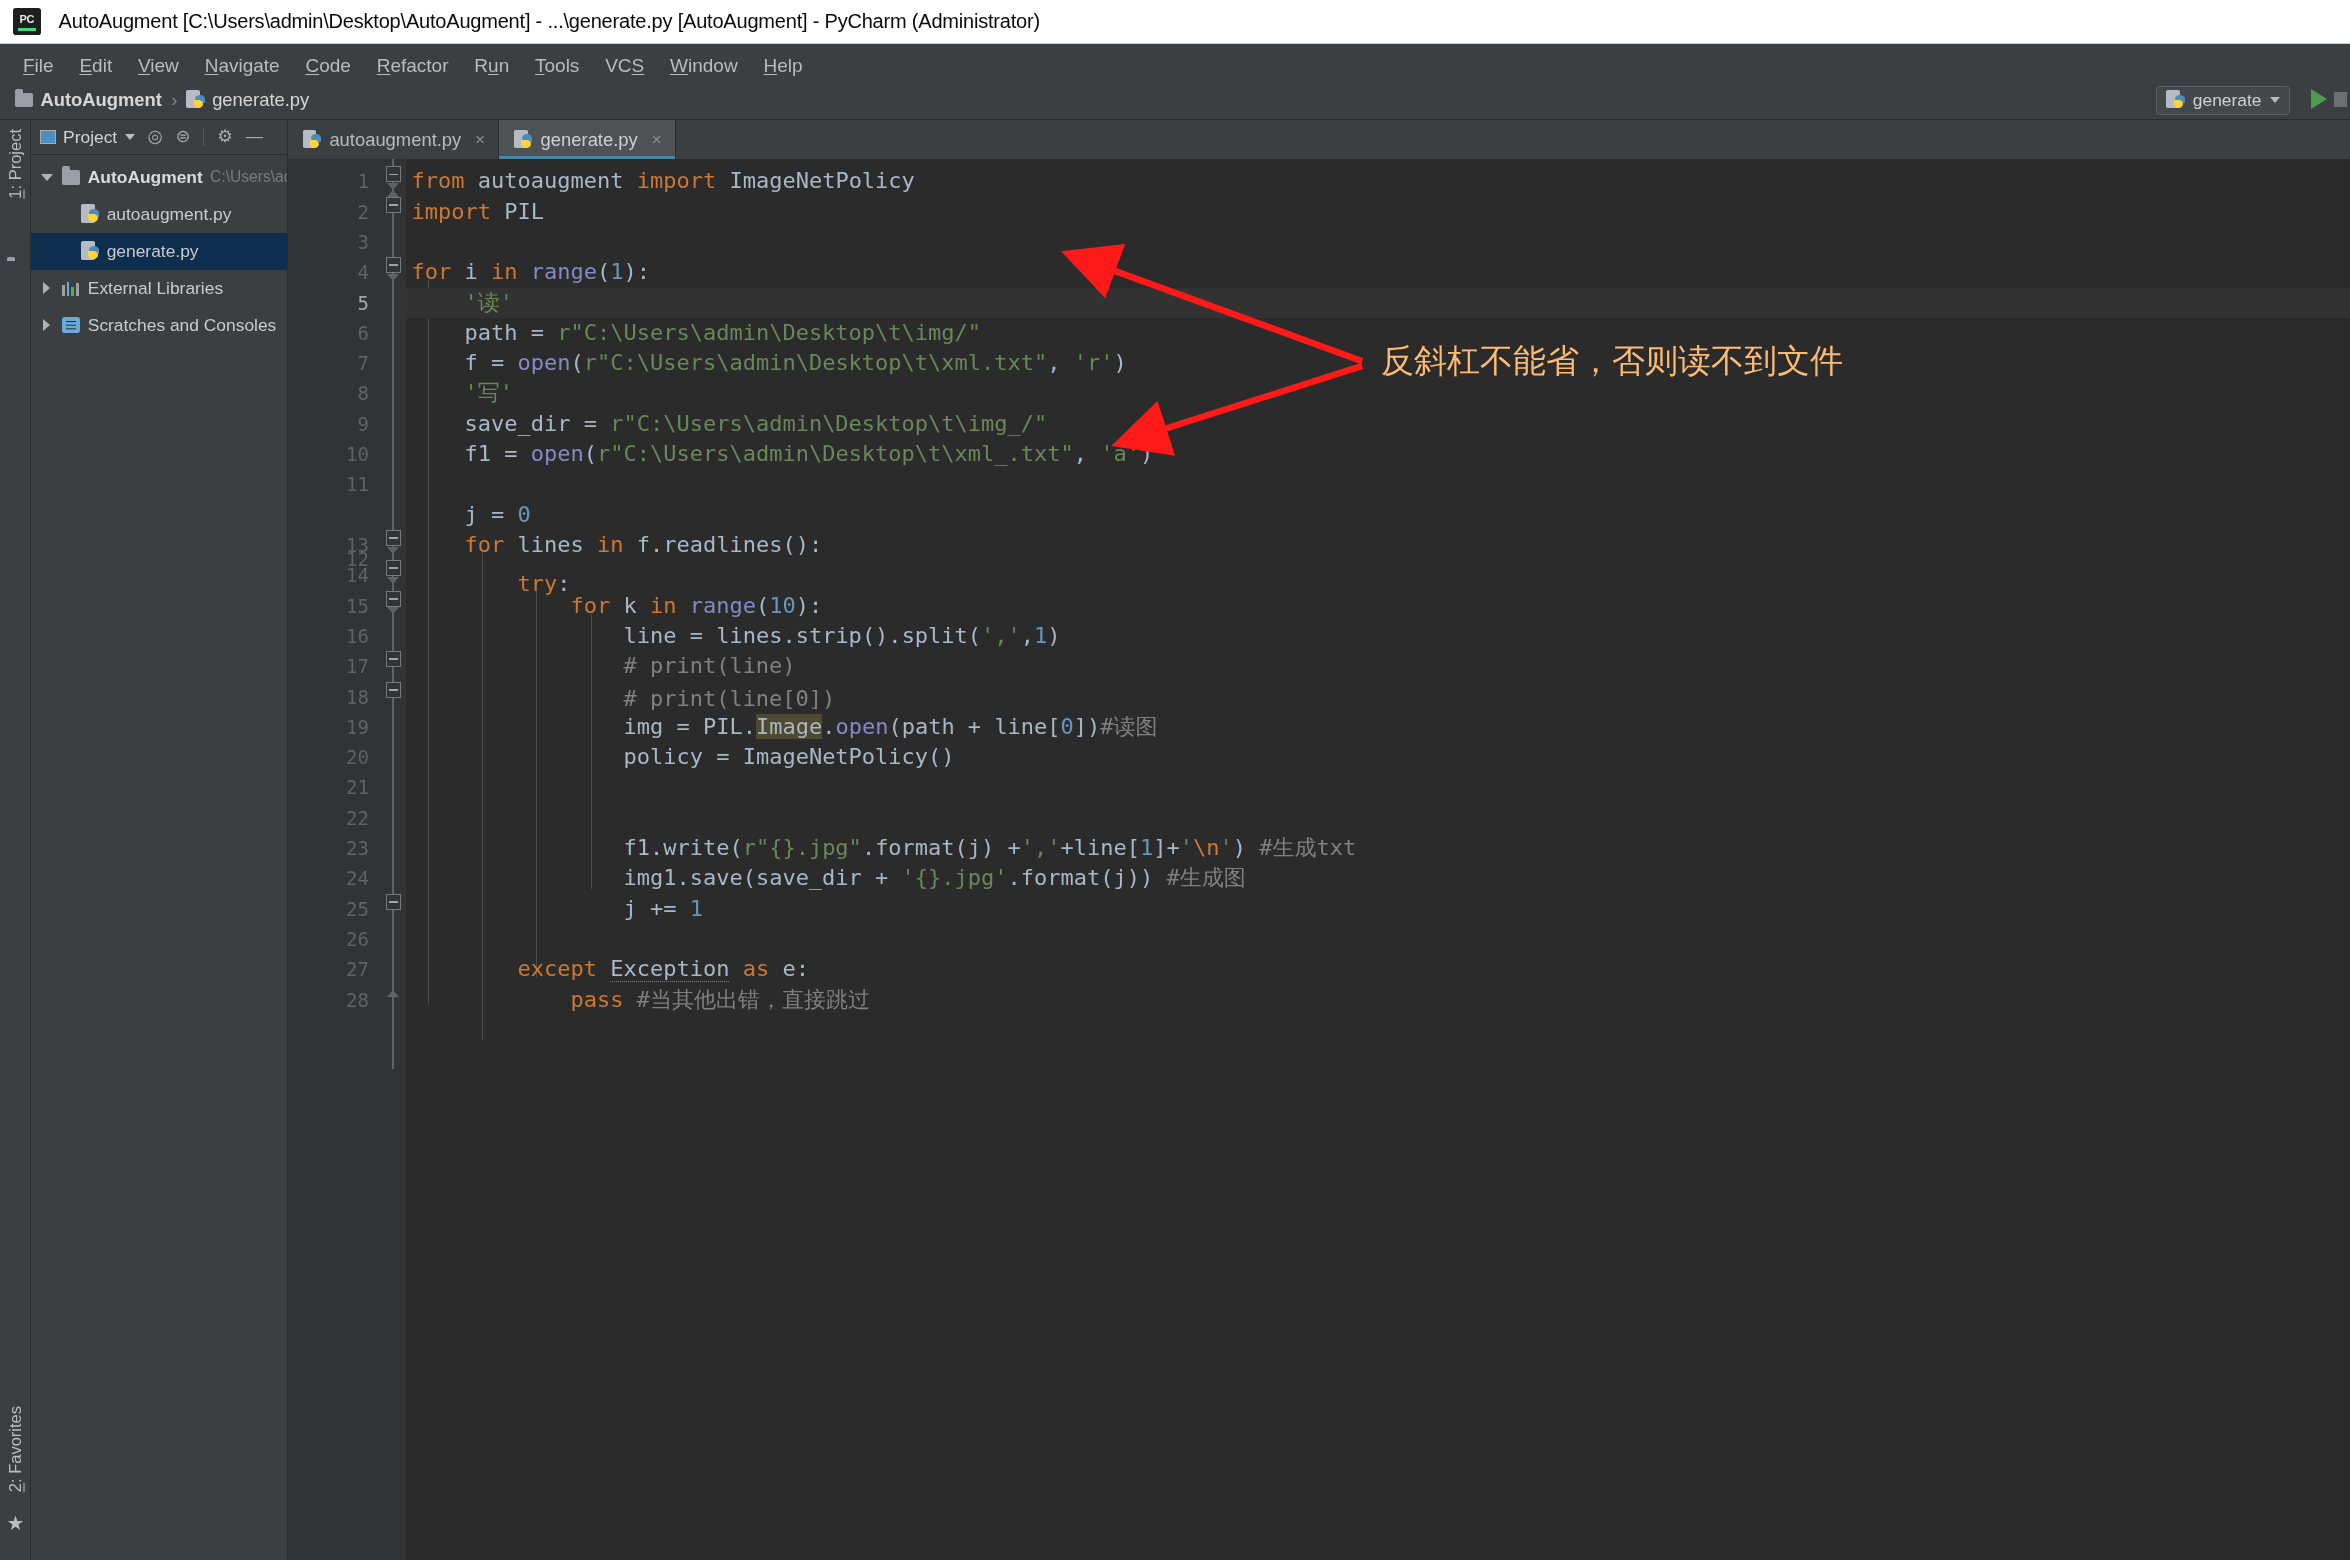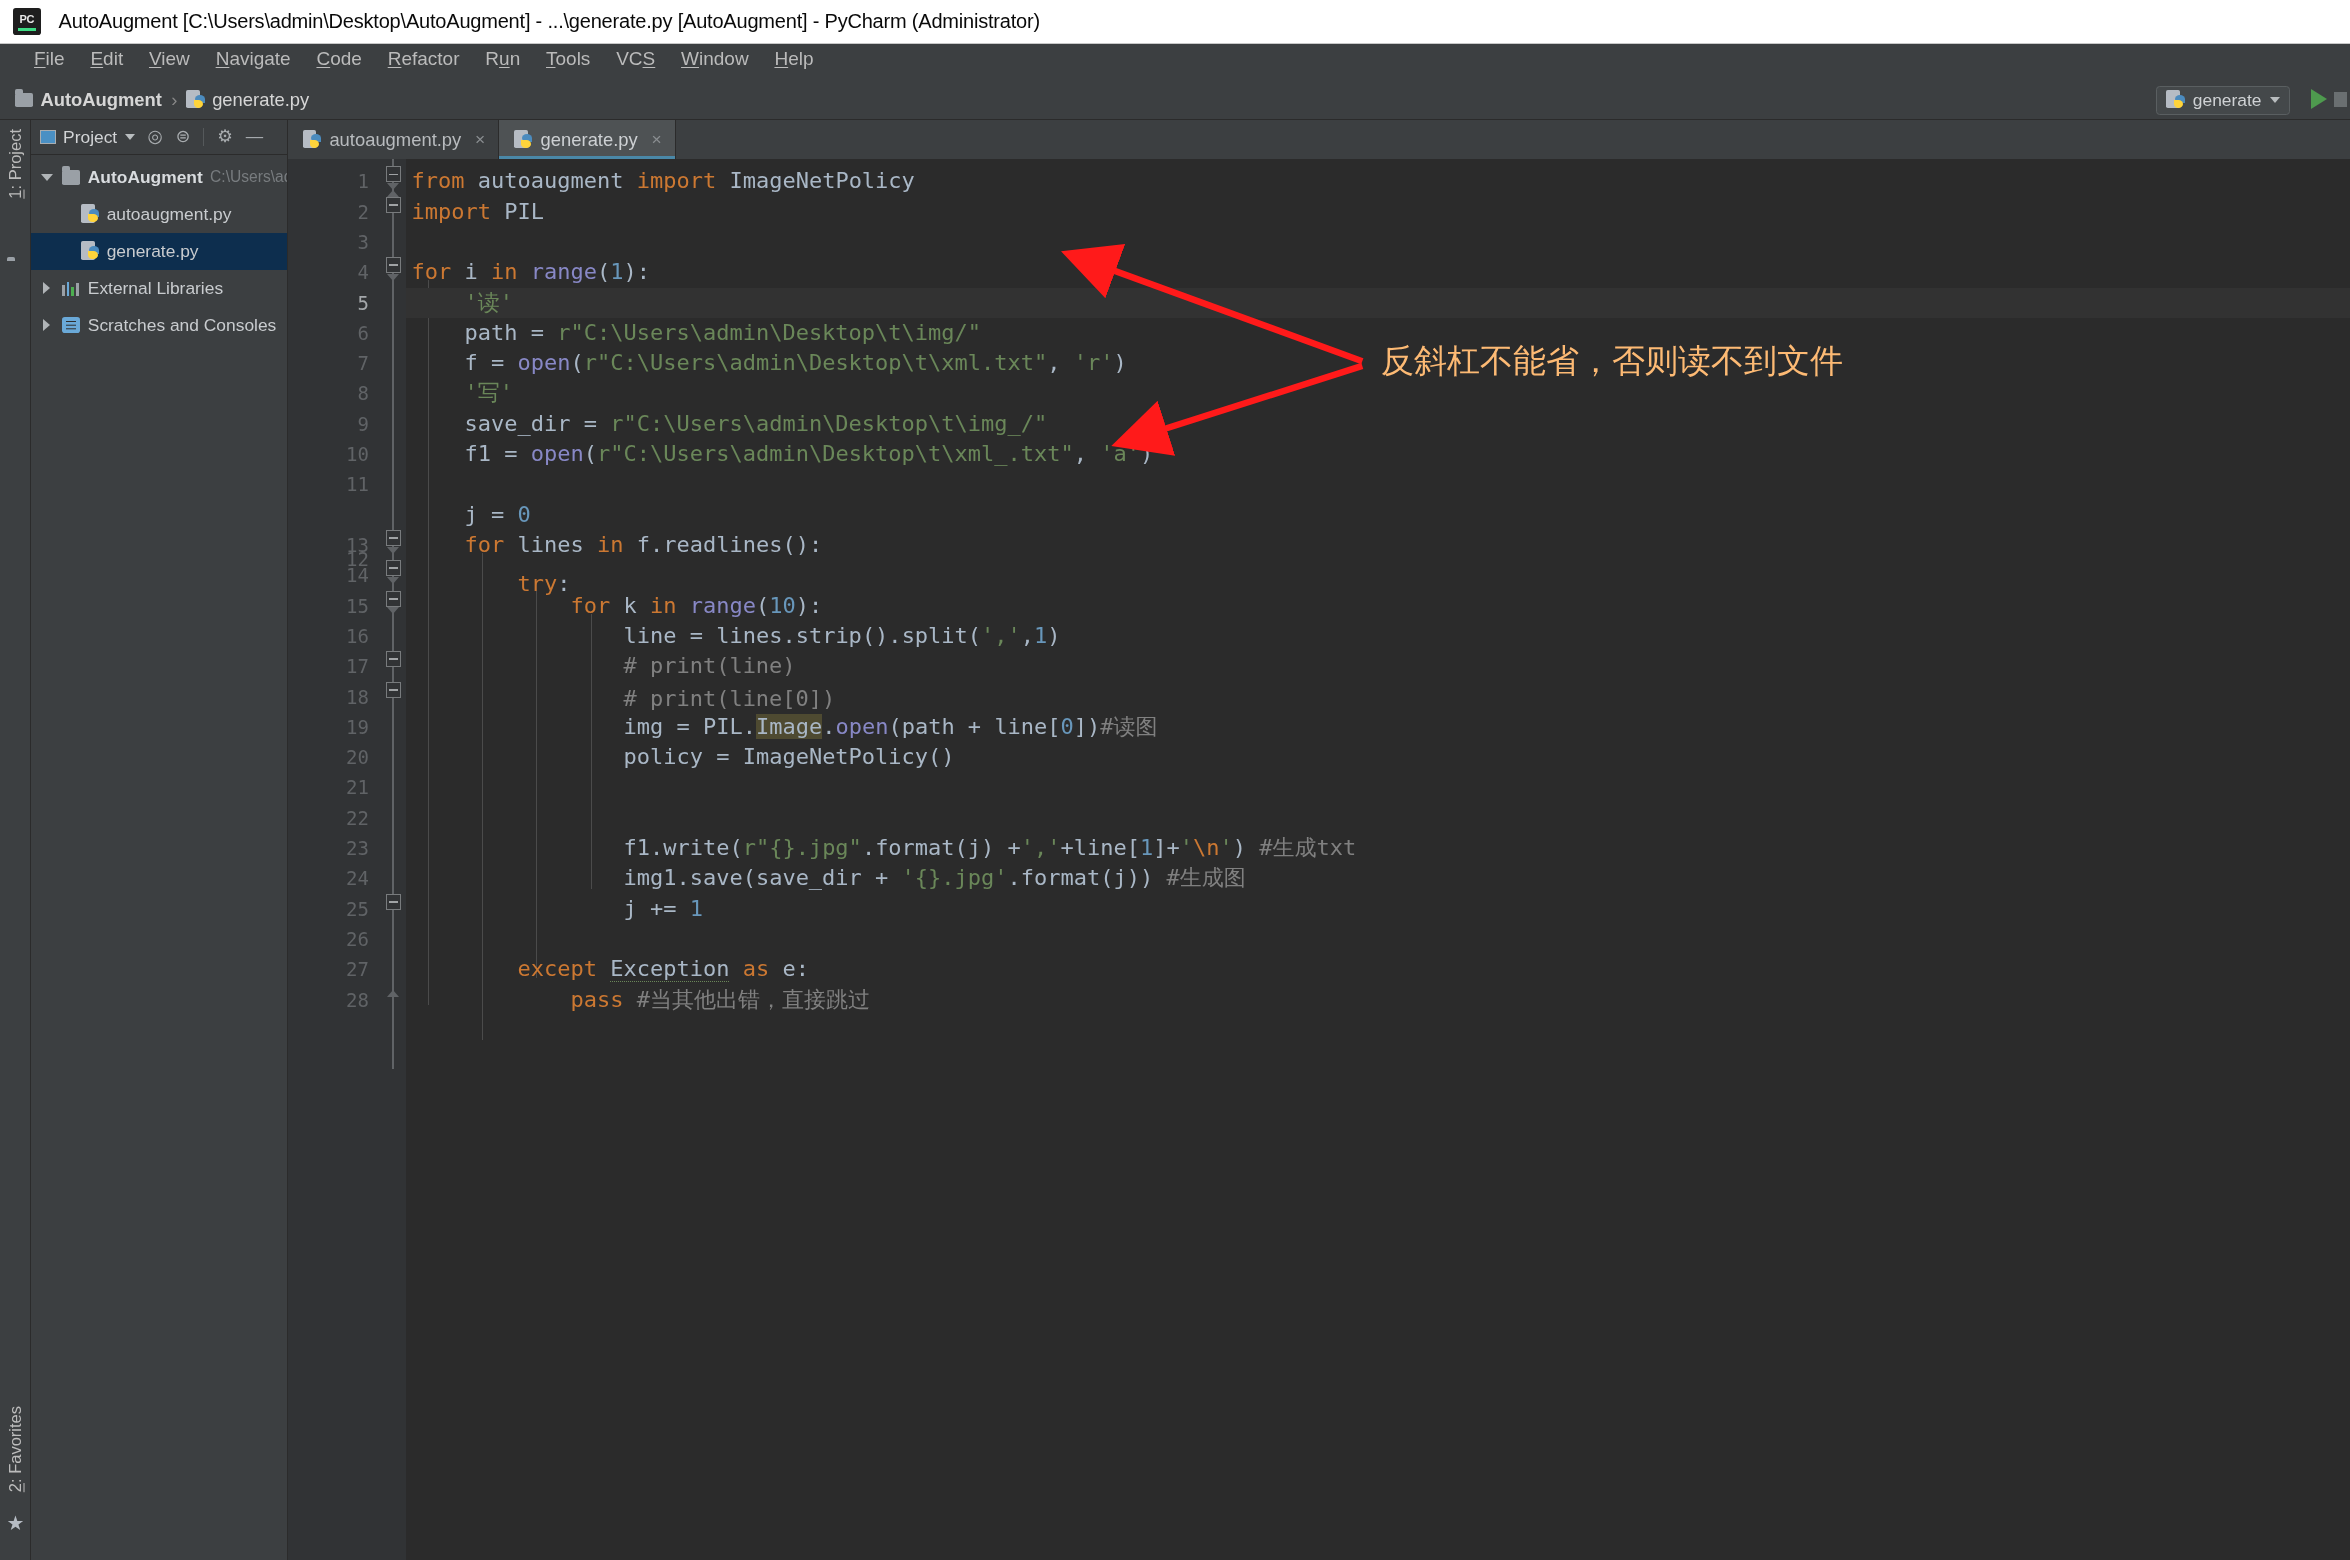--- a/index.html
+++ b/index.html
@@ -28,22 +28,22 @@
     letter-spacing: -0.5px; margin-bottom: 3.7px;
   }
   .pc-logo .pc-bar {
     position: absolute; left: 4.6px; right: 4.6px; bottom: 4.6px; height: 2.8px;
     background: #3ddc84;
   }
   .title-text { font-size: 20px; white-space: nowrap; letter-spacing: -0.2px; }
 
   
   .menubar {
-    height: 37px; background: #3c3f41; display: flex; align-items: flex-start;
-    padding-left: 22px; flex: 0 0 37px; gap: 1.8px;
+    height: 37px; background: #3c3f41; display: flex; align-items: flex-end;
+    padding-left: 11px; flex: 0 0 37px; gap: 1.8px;
   }
   .menu-item {
     font-size: 19px; color: #bbbbbb; padding: 3.7px 12px; white-space: nowrap;
     cursor: default;
   }
   .menu-item u { text-decoration: underline; text-underline-offset: 1.8px; }
 
   
   .navbar {
     height: 39px; background: #3c3f41; display: flex; align-items: center;

